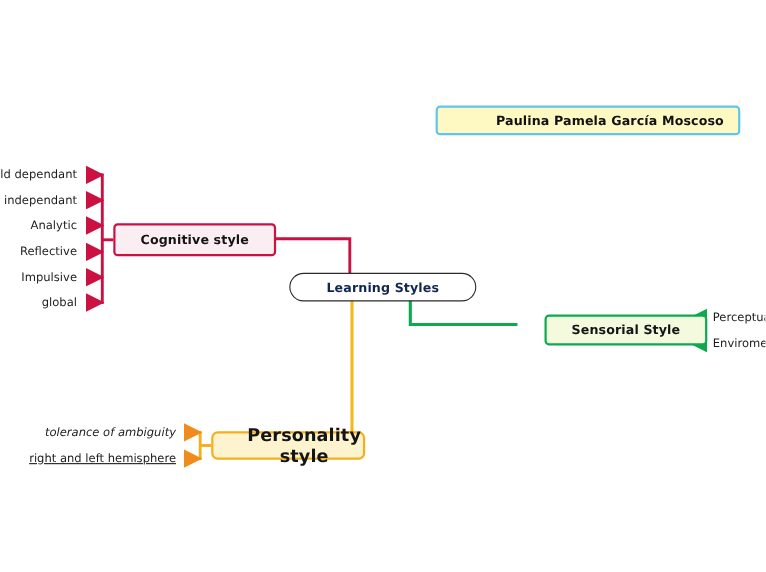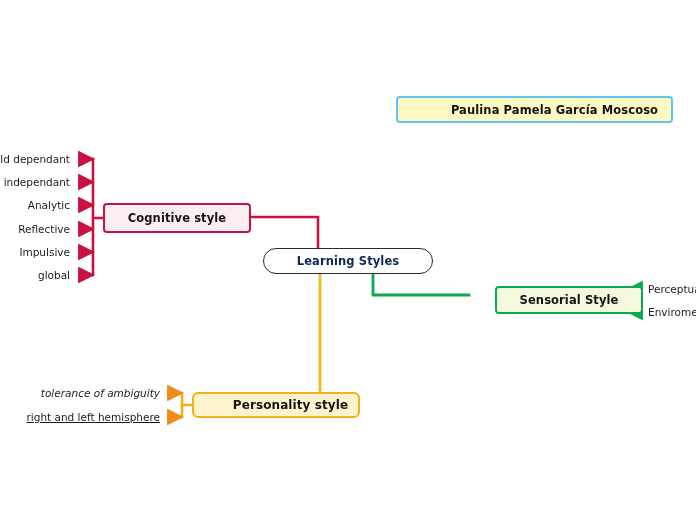--- a/index.html
+++ b/index.html
@@ -86,27 +86,27 @@
     border-radius: 4px;
     background: #f3fade;
     color: #141414;
     font-size: 11.5px;
     margin-left: 26px;
   }
 
   .node-personality {
     left: 192px;
     top: 392px;
-    width: 168px;
+    width: 140px;
     height: 26px;
     border: 2.2px solid #f5af1b;
     border-radius: 6px;
     background: #fdf4cf;
     color: #141414;
-    font-size: 12px;
+    font-size: 16px;
     padding-left: 29px;
   }
 
   
   .leaf {
     position: absolute;
     font-size: 10.5px;
     font-weight: normal;
     color: #1c1c1c;
     white-space: nowrap;

